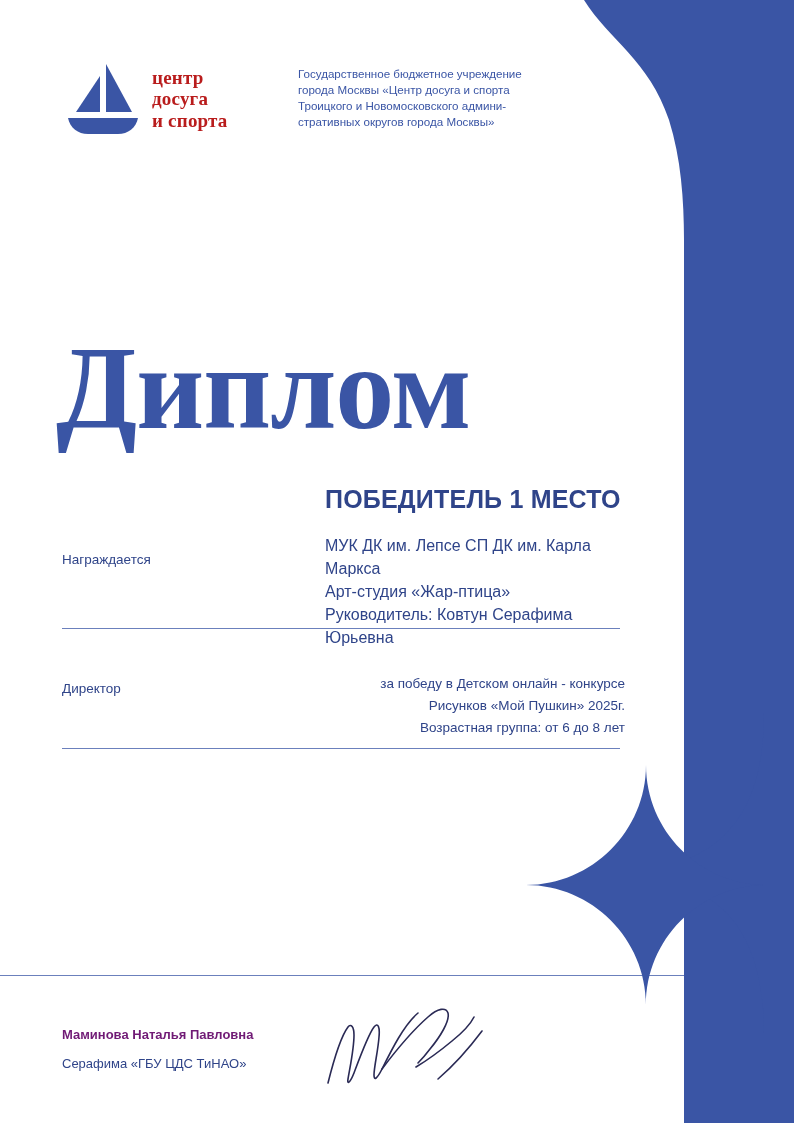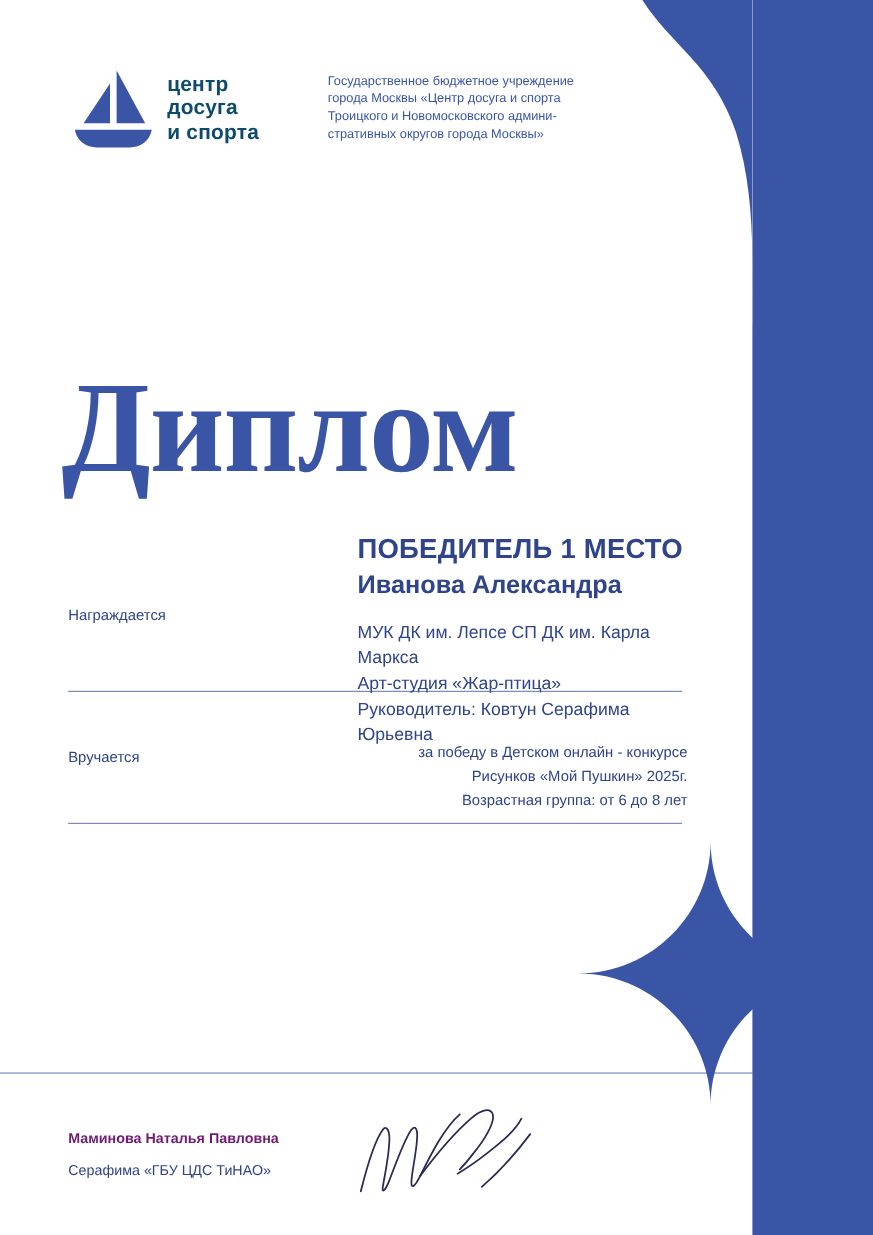--- a/index.html
+++ b/index.html
@@ -57,22 +57,23 @@
   }
   .logo-mark {
     width: 78px;
     height: 74px;
     flex: 0 0 78px;
   }
   .logo-text {
     font-size: 19px;
     font-weight: bold;
     line-height: 1.12;
-    color: #0c4a6e;
+    color: #b91c1c;
     letter-spacing: .2px;
+    font-family: Liberation Serif, serif;
   }
   .org-block {
     margin-left: 58px;
     font-size: 11.6px;
     line-height: 1.38;
     color: #3a55a5;
     max-width: 300px;
     padding-top: 4px;
   }
 
@@ -227,25 +228,24 @@
       <div>Государственное бюджетное учреждение</div>
       <div>города Москвы «Центр досуга и спорта</div>
       <div>Троицкого и Новомосковского админи-</div>
       <div>стративных округов города Москвы»</div>
     </div>
   </div>
 
   <div class="diploma-title">Диплом</div>
 
   <div class="label-left label-awarded">Награждается</div>
-  <div class="label-left label-given">Вручается</div>
+  <div class="label-left label-given">Директор</div>
 
   <div class="award-block">
     <div class="award-place">ПОБЕДИТЕЛЬ 1 МЕСТО</div>
-    <div class="award-name">Иванова Александра</div>
     <div class="award-lines">
       <div>МУК ДК им. Лепсе СП ДК им. Карла Маркса</div>
       <div>Арт-студия «Жар-птица»</div>
       <div>Руководитель: Ковтун Серафима Юрьевна</div>
     </div>
   </div>
 
   <div class="rule rule-1"></div>
 
   <div class="reason-block">

